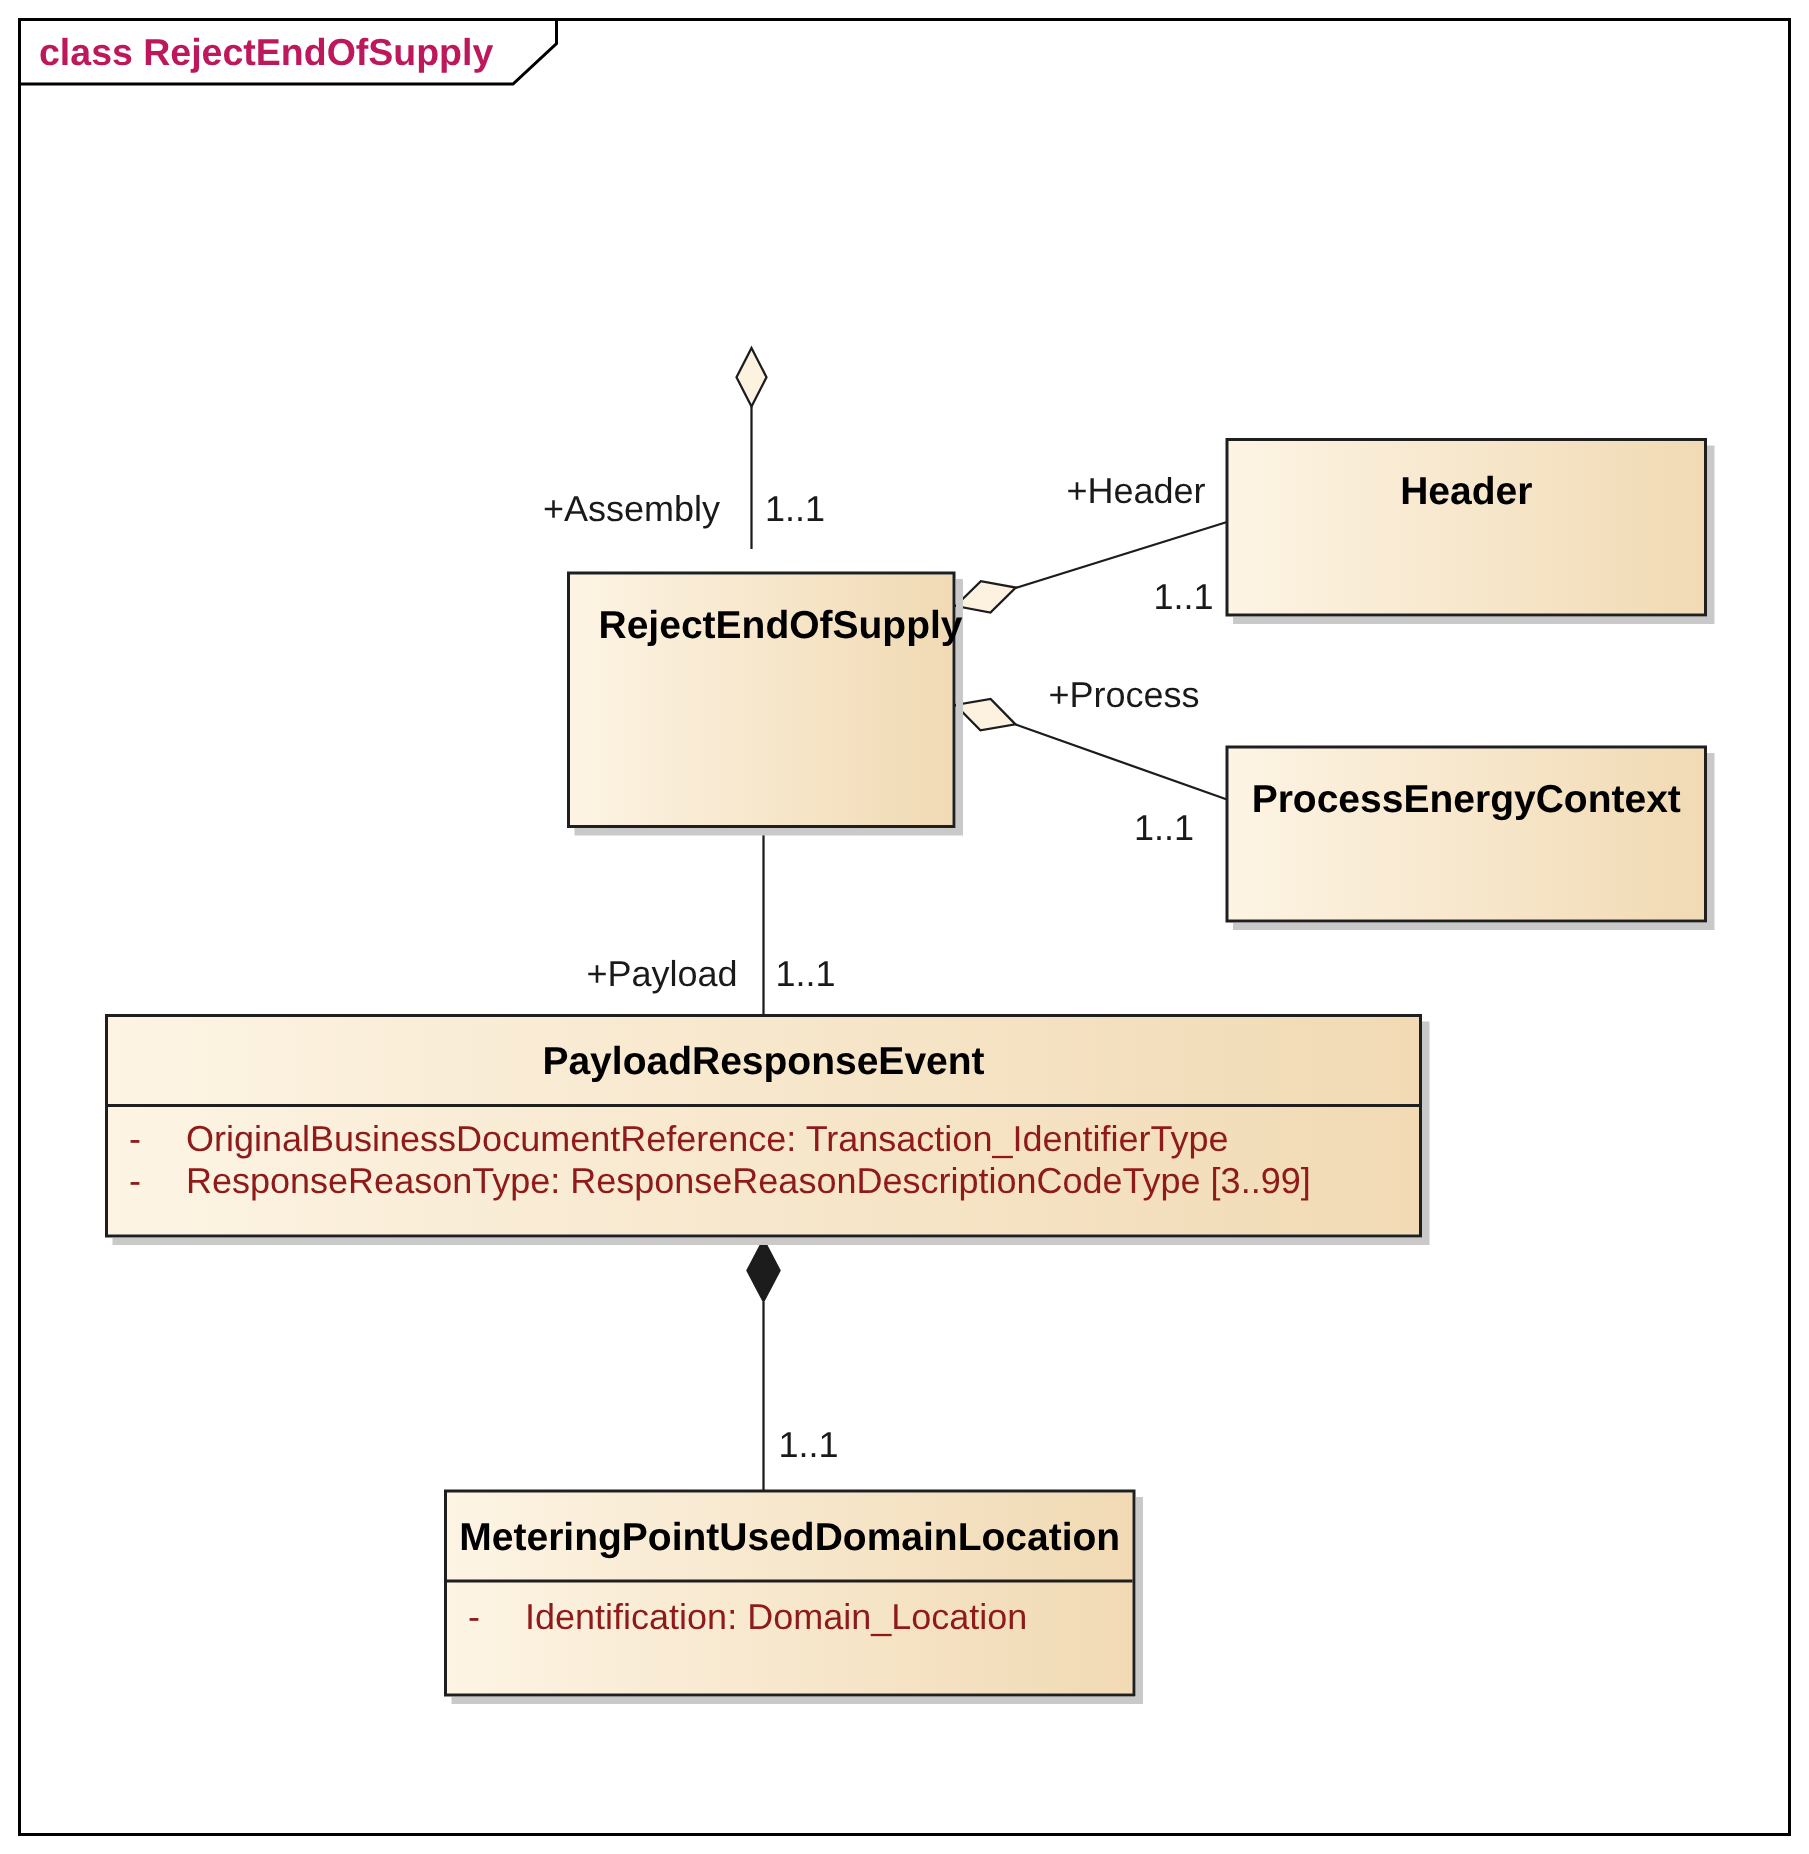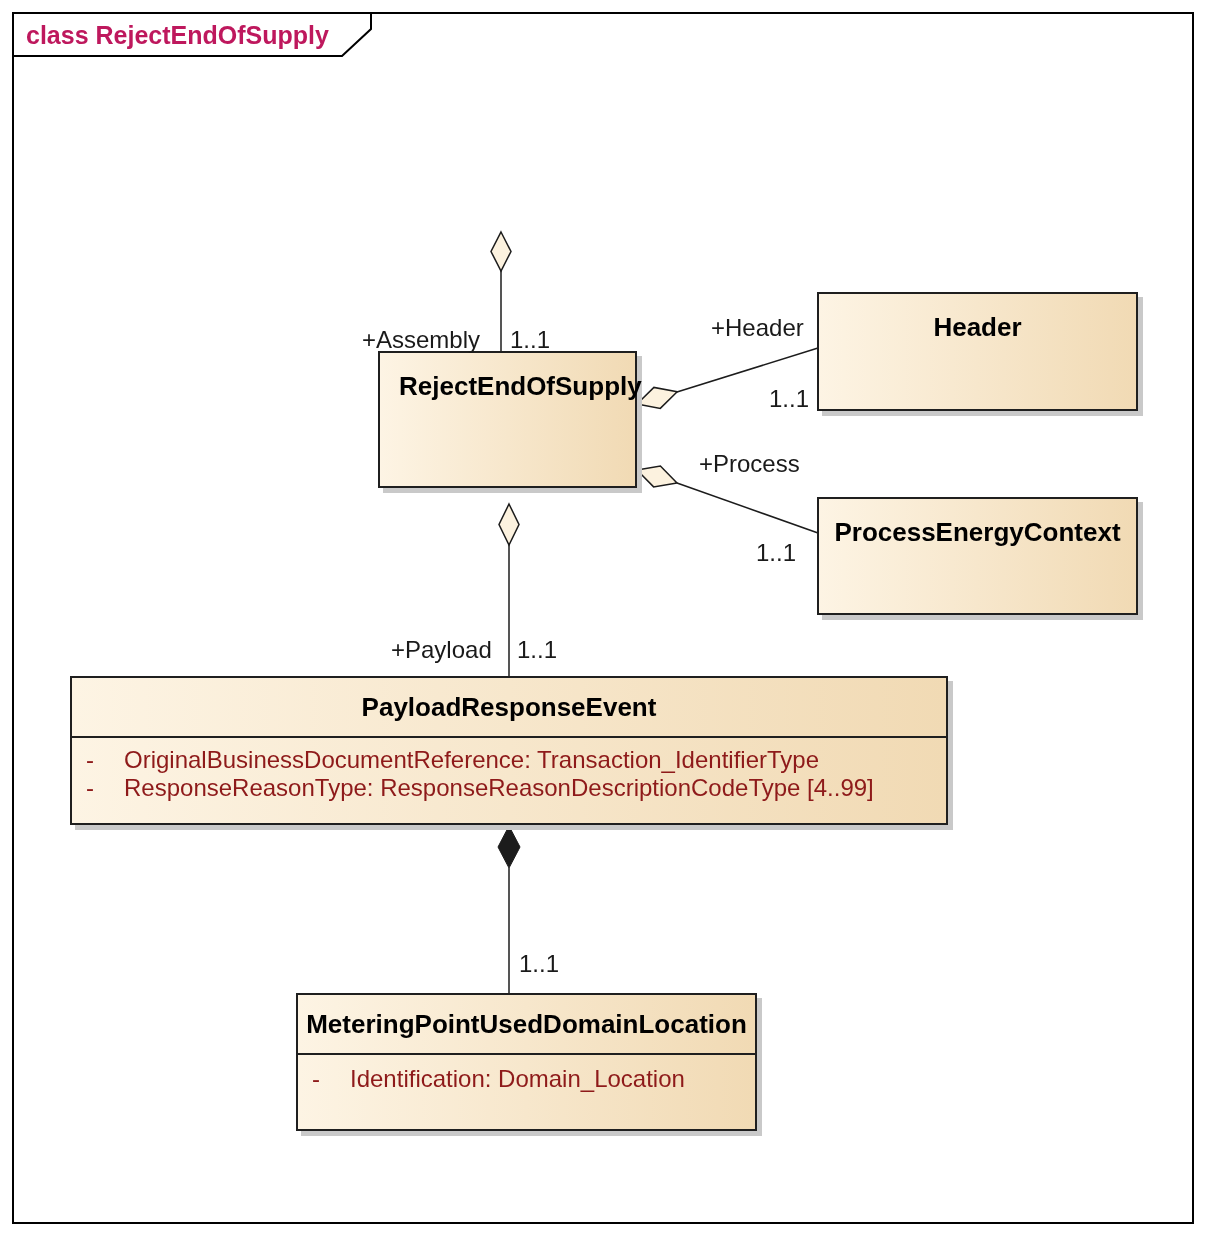--- a/index.html
+++ b/index.html
@@ -52,42 +52,42 @@
     <polygon class="diamond-hollow" points="509,504 519,524.5 509,545 499,524.5"></polygon>
     <line class="conn" x1="509" y1="545" x2="509" y2="677"></line>
 
     <polygon class="diamond-filled" points="509,826 520,847 509,868 498,847"></polygon>
     <line class="conn" x1="509" y1="868" x2="509" y2="994"></line>
   </svg>
 
   <div class="tab-title">class RejectEndOfSupply</div>
 
 
-  <div class="node" style="left:378px;top:351px;width:259px;height:137px;padding-left:19px;">
+  <div class="node" style="left:378px;top:381px;width:259px;height:171px;padding-left:19px;">
     <div class="node-title">RejectEndOfSupply</div>
   </div>
 
   <div class="node" style="left:817px;top:292px;width:321px;height:119px;">
     <div class="node-title">Header</div>
   </div>
 
   <div class="node" style="left:817px;top:472px;width:321px;height:118px;margin-top:25px;">
     <div class="node-title">ProcessEnergyContext</div>
   </div>
 
   <div class="node" style="left:70px;top:676px;width:878px;height:149px;">
     <div class="node-title compart">PayloadResponseEvent</div>
     <div class="attrs">
       <div class="attr-row">
         <span class="attr-vis">-</span>
         <span class="attr-text">OriginalBusinessDocumentReference: Transaction_IdentifierType</span>
       </div>
       <div class="attr-row">
         <span class="attr-vis">-</span>
-        <span class="attr-text">ResponseReasonType: ResponseReasonDescriptionCodeType [4..99]</span>
+        <span class="attr-text">ResponseReasonType: ResponseReasonDescriptionCodeType [3..99]</span>
       </div>
     </div>
   </div>
 
   <div class="node" style="left:296px;top:993px;width:461px;height:138px;">
     <div class="node-title compart">MeteringPointUsedDomainLocation</div>
     <div class="attrs" style="padding-top:10px;">
       <div class="attr-row">
         <span class="attr-vis">-</span>
         <span class="attr-text">Identification: Domain_Location</span>

